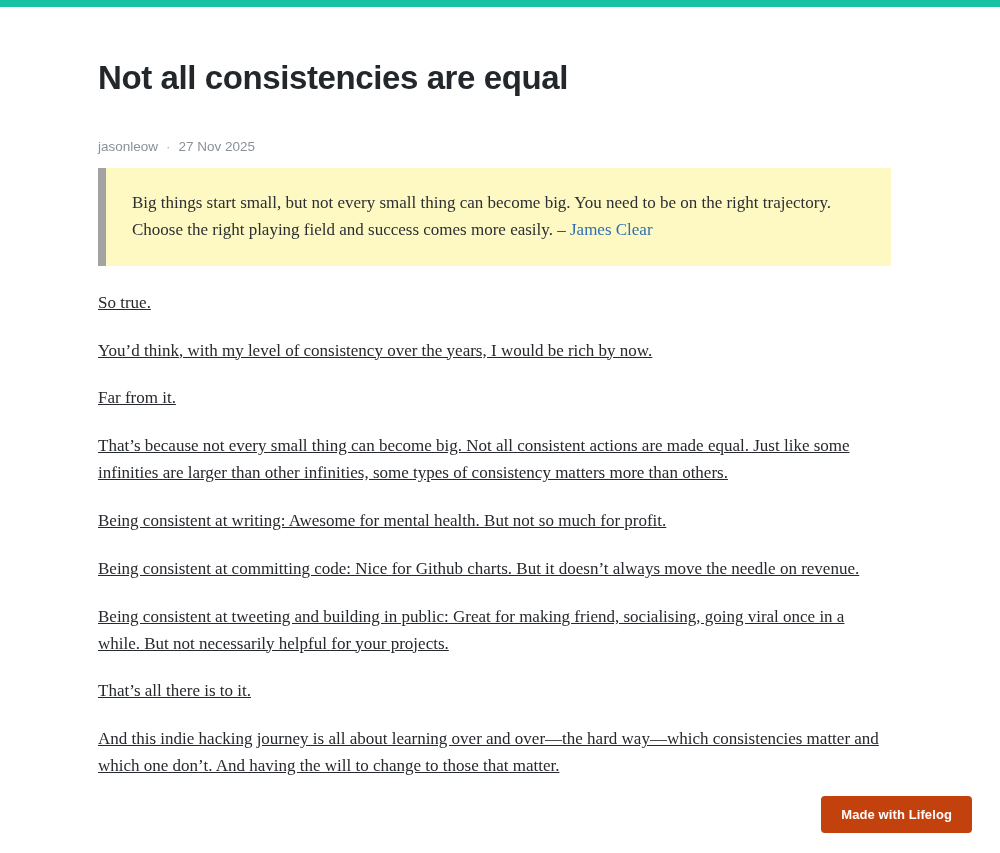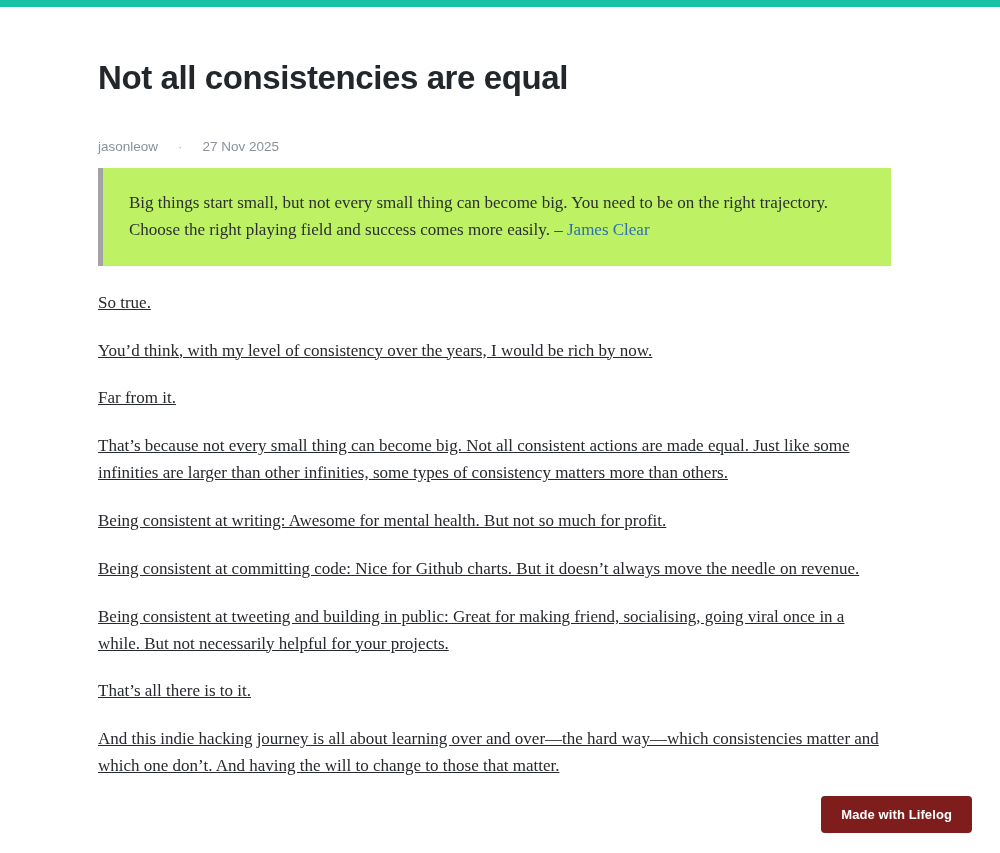--- a/index.html
+++ b/index.html
@@ -37,29 +37,29 @@
     margin: 0 0 42px 0;
     line-height: 1.15;
   }
   .byline {
     font-family: "Liberation Sans", sans-serif;
     font-size: 13.5px;
     color: #8a9199;
     margin-bottom: 14px;
     display: flex;
     align-items: center;
-    gap: 20px;
+    gap: 8px;
   }
   .byline .sep { color: #a8aeb5; }
   .byline .author { color: #8a9199; }
   .byline .date { color: #8a9199; }
   blockquote.quote {
     margin: 0 0 24px 0;
-    background: #bef264;
-    border-left: 5px solid #a3a3a3;
+    background: #fef9c3;
+    border-left: 8px solid #a3a3a3;
     padding: 22px 28px 22px 26px;
     width: 793px;
   }
   blockquote.quote p {
     margin: 0;
     font-size: 17px;
     line-height: 1.58;
     color: #2b2f33;
   }
   blockquote.quote a {
@@ -71,21 +71,21 @@
     line-height: 1.58;
     color: #26292d;
     margin: 0 0 21px 0;
     max-width: 790px;
     text-decoration: underline;
   }
   .badge {
     position: absolute;
     right: 28px;
     bottom: 20px;
-    background: #7f1d1d;
+    background: #c2410c;
     color: #ffffff;
     font-family: "Liberation Sans", sans-serif;
     font-size: 13px;
     font-weight: bold;
     padding: 11px 20px;
     border-radius: 4px;
     letter-spacing: 0.1px;
     cursor: pointer;
     user-select: none;
   }

